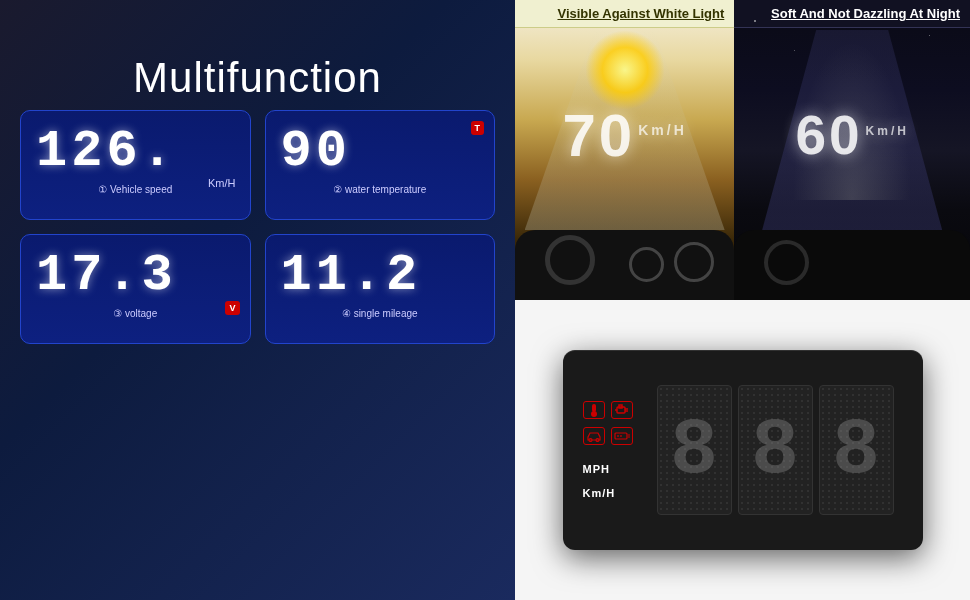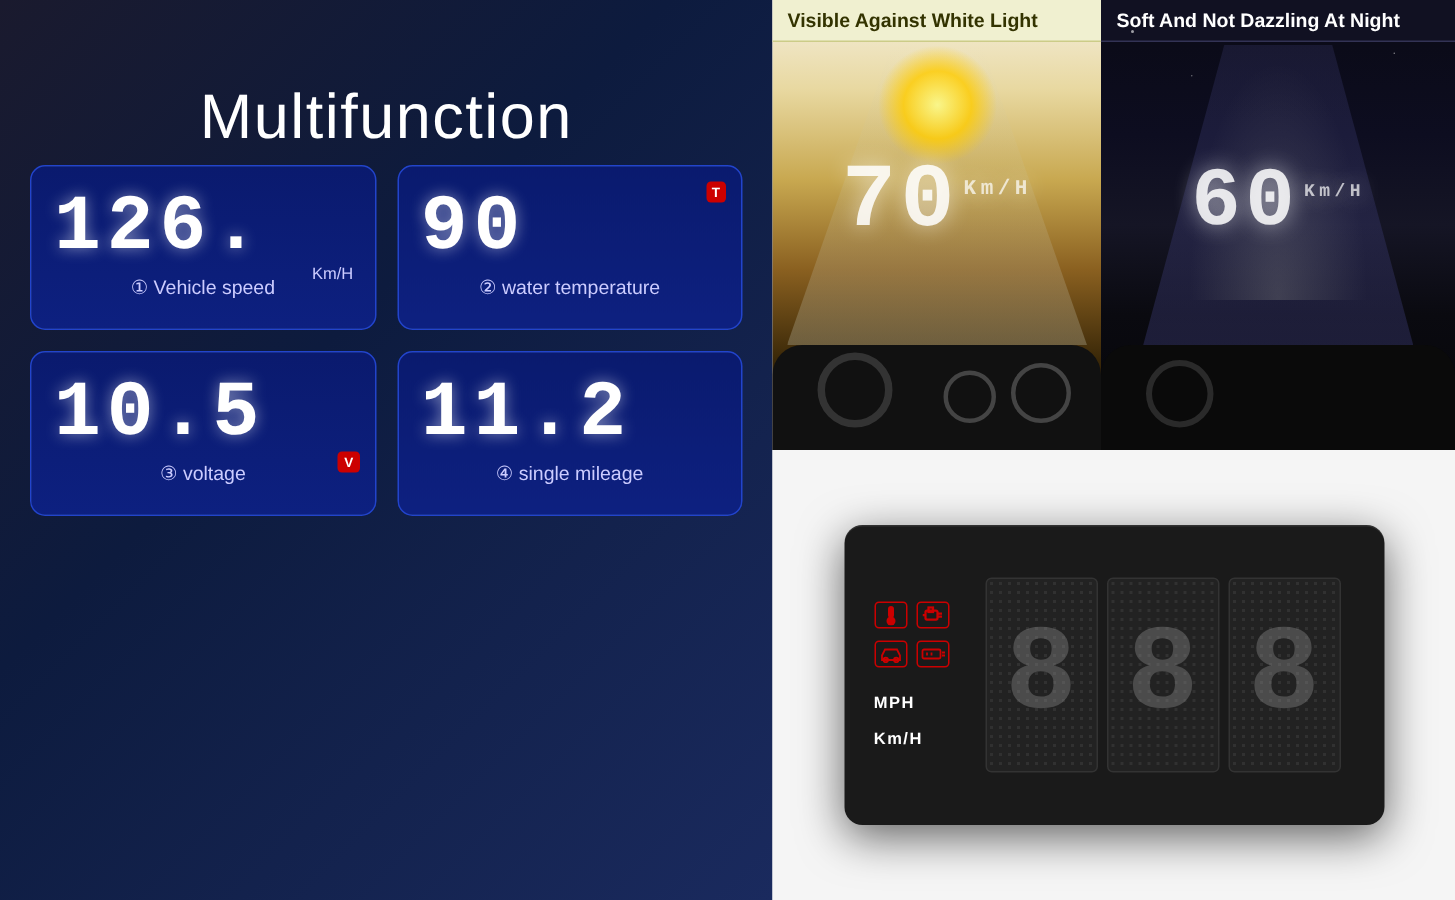--- a/index.html
+++ b/index.html
@@ -69,21 +69,21 @@
 
     .display-unit {
       font-size: 11px;
       color: #ccccff;
       position: absolute;
       bottom: 30px;
       right: 14px;
     }
 
     .display-label {
-      font-size: 13px;
+      font-size: 10px;
       color: #ccccff;
       margin-top: 6px;
       align-self: center;
     }
 
     .badge-red {
       position: absolute;
       top: 10px;
       right: 10px;
       background: #cc0000;
@@ -137,41 +137,42 @@
     }
 
     .img-label {
       position: absolute;
       top: 0;
       left: 0;
       right: 0;
       padding: 6px 10px;
       font-size: 13px;
       font-weight: bold;
-      text-align: left;
+      text-align: right;
+      text-decoration: underline;
     }
 
     .img-label-day {
       background: #f0f0d0;
       color: #333300;
       border-bottom: 1px solid #cccc88;
     }
 
     .img-label-night {
       background: #111122;
       color: #ffffff;
       border-bottom: 1px solid #333355;
     }
 
     .speed-overlay {
       position: absolute;
       top: 50%;
       left: 50%;
       transform: translate(-50%, -30%);
-      font-family: Liberation Mono, monospace;
+      font-family: Liberation Sans, sans-serif;
       font-weight: bold;
       color: rgba(255,255,255,0.85);
       text-shadow: 0 0 15px rgba(255,255,255,0.6);
       letter-spacing: 3px;
     }
 
     .speed-overlay-day {
       font-size: 60px;
     }
 
@@ -322,21 +323,21 @@
       <span class="display-label">① Vehicle speed</span>
     </div>
 
     <div class="display-card">
       <div class="display-number">90</div>
       <span class="badge-red">T</span>
       <span class="display-label">② water temperature</span>
     </div>
 
     <div class="display-card">
-      <div class="display-number">10.5</div>
+      <div class="display-number">17.3</div>
       <span class="badge-red-bottom">V</span>
       <span class="display-label">③ voltage</span>
     </div>
 
     <div class="display-card">
       <div class="display-number">11.2</div>
       <span class="display-label">④ single mileage</span>
     </div>
 
   </div>

